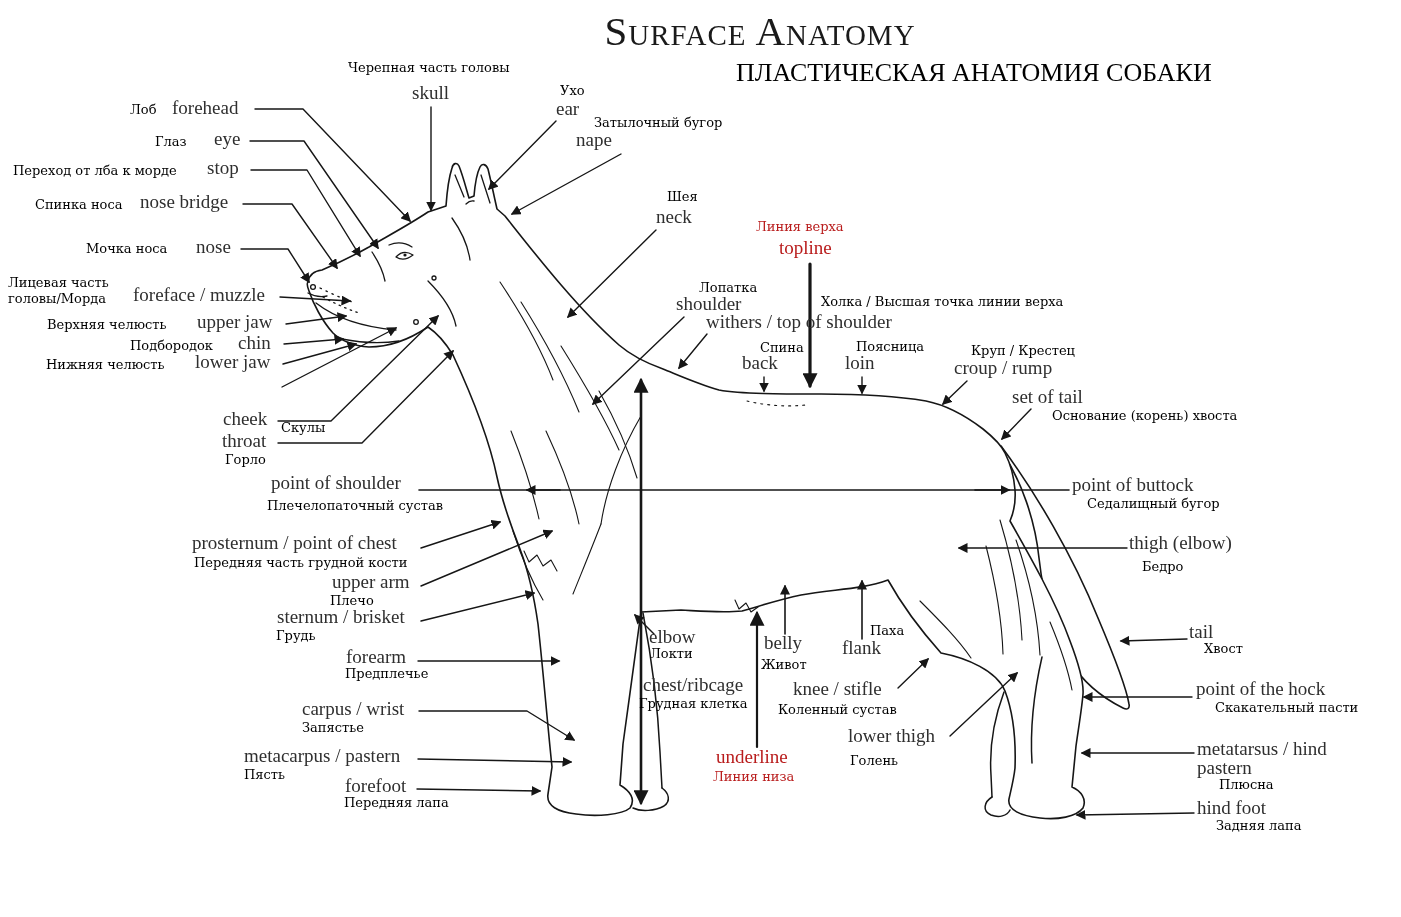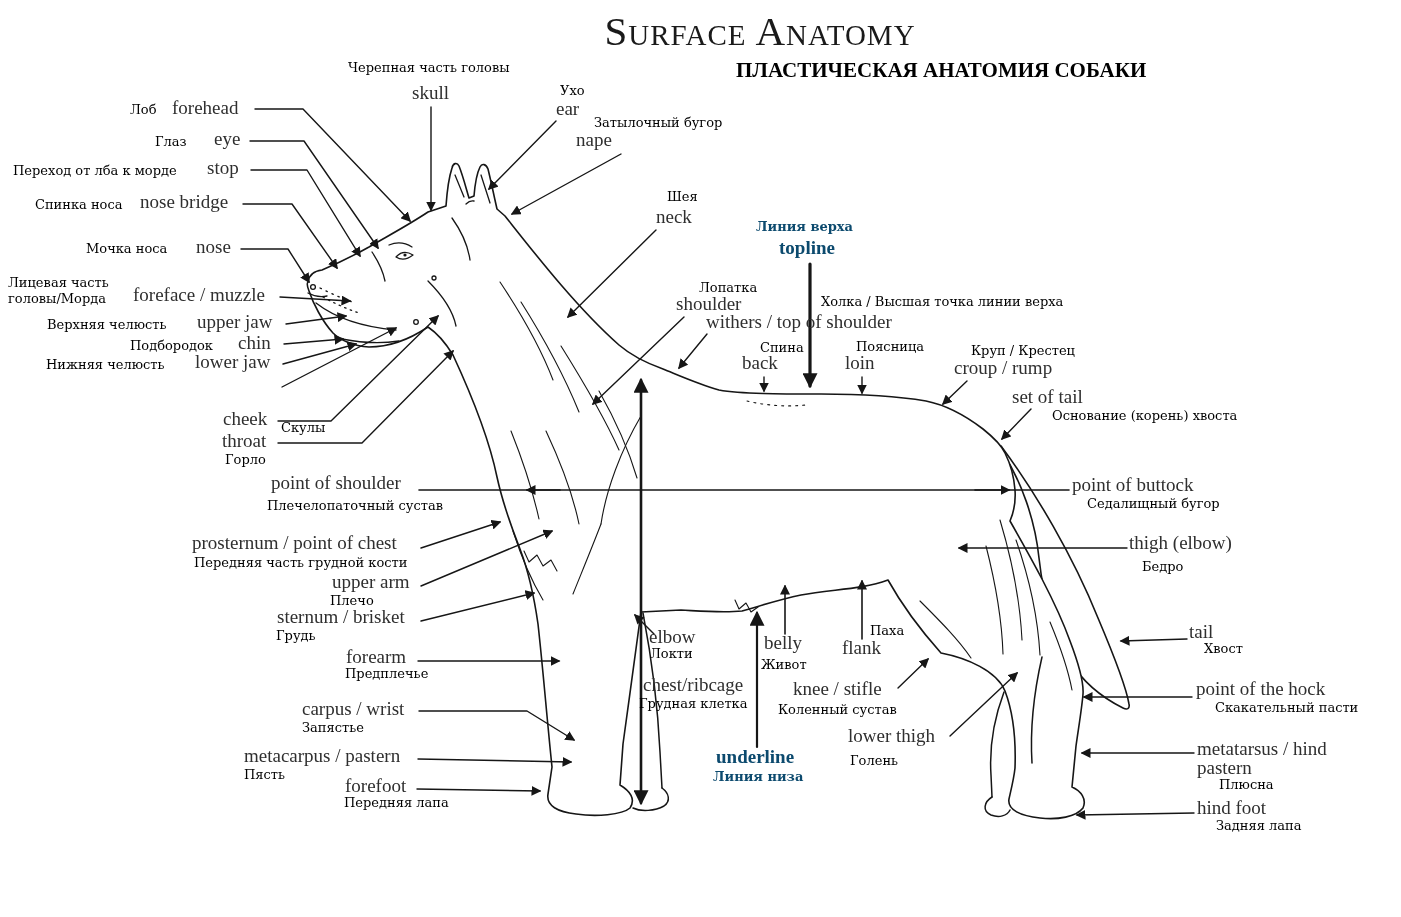--- a/index.html
+++ b/index.html
@@ -2,25 +2,25 @@
 <html><head>
 <meta charset="utf-8">
 <style>
   *{margin:0;padding:0;box-sizing:border-box}
   html,body{background:#fff}
   #canvas{position:relative;width:1401px;height:917px;background:#fff;overflow:hidden}
   #figure{position:absolute;left:0;top:0}
   .lbl{position:absolute;white-space:nowrap}
   .en{font-family:"Liberation Serif","DejaVu Serif",serif;font-size:19px;color:#2f2f2f;line-height:1.02}
   .ru{font-family:"DejaVu Serif",serif;font-size:13px;color:#000;line-height:1.22}
-  .bold{font-weight:bold;color:#0c4a6e}
+  .bold{font-weight:normal;color:#b91c1c}
   .wrap{white-space:normal}
   .ctr{text-align:center}
   #title{position:absolute;left:600px;top:10px;width:320px;text-align:center;font-family:"Liberation Serif",serif;font-variant:small-caps;font-size:41px;letter-spacing:1px;color:#1a1a1a;line-height:1.05}
-  #subtitle{position:absolute;left:736px;top:58px;font-family:"Liberation Serif","DejaVu Serif",serif;font-weight:bold;font-size:21px;color:#000;white-space:nowrap}
+  #subtitle{position:absolute;left:736px;top:58px;font-family:"Liberation Serif","DejaVu Serif",serif;font-weight:normal;font-size:26px;color:#000;white-space:nowrap}
 </style>
 </head>
 <body>
 
 <div id="canvas">
 
   <svg id="figure" width="1401" height="917" viewBox="0 0 1401 917">
     <defs>
       <marker id="ah" viewBox="0 0 10 10" refX="8.5" refY="5" markerWidth="10" markerHeight="10" markerUnits="userSpaceOnUse" orient="auto-start-reverse">
         <path d="M0,0 L10,5 L0,10 z" fill="#161616"></path>

